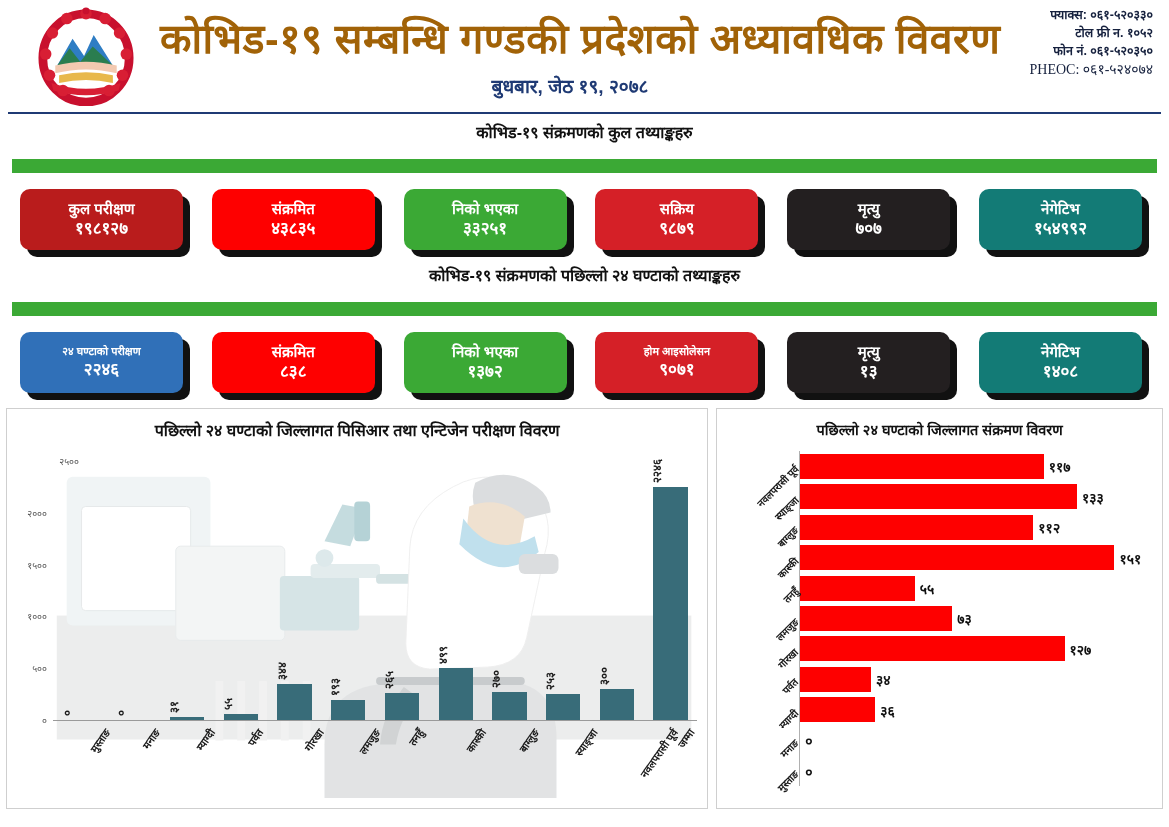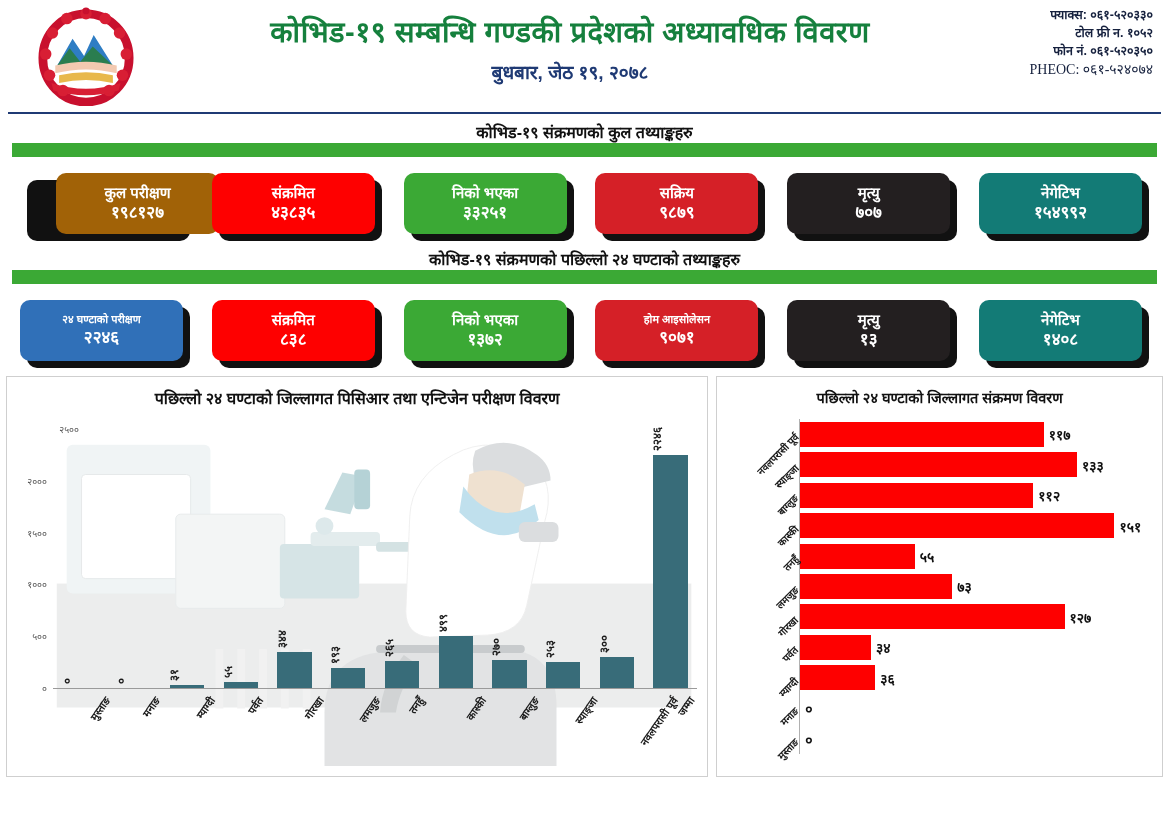--- a/index.html
+++ b/index.html
@@ -9,35 +9,35 @@
     background: #ffffff;
     overflow: hidden;
     position: relative;
   }
 
   
   .header { position: relative; height: 112px; }
   .emblem { position: absolute; left: 38px; top: 6px; width: 96px; height: 100px; }
   .title-block { position: absolute; left: 160px; top: 16px; width: 820px; text-align: center; }
   .main-title {
-    font-size: 29px; font-weight: bold; color: #15803d;
+    font-size: 41px; font-weight: bold; color: #a16207;
     letter-spacing: .5px; line-height: 1.15; white-space: nowrap;
   }
   .sub-title { font-size: 19px; font-weight: bold; color: #1F3A74; margin-top: 10px; }
   .contact { position: absolute; right: 16px; top: 6px; text-align: right; line-height: 1.45; }
   .contact div { font-size: 12.5px; color: #16213e; font-weight: bold; }
   .contact div.pheoc { font-family: "Liberation Serif", serif; font-weight: normal; font-size: 14px; }
 
   .rule { height: 2px; background: #1F3A74; margin: 0 8px; }
 
   
   .section { margin-top: 4px; }
   .section-label {
     text-align: center; font-size: 16px; font-weight: bold;
-    color: #111; padding: 3px 0 0;
+    color: #111; padding: 3px 0 16px;
   }
   .green-bar { height: 14px; background: #3BA935; margin: 0 12px 0 12px; }
 
   
   .cards { display: flex; justify-content: space-between; padding: 16px 20px 0 20px; }
   .card-wrap { position: relative; width: 170px; height: 68px; }
   .card-shadow {
     position: absolute; left: 7px; top: 7px; width: 163px; height: 61px;
     background: #111; border-radius: 10px;
   }
@@ -138,21 +138,21 @@
 </div>
 
 <div class="rule"></div>
 
 <div class="section">
   <div class="section-label">कोभिड-१९ संक्रमणको कुल तथ्याङ्कहरु</div>
   <div class="green-bar"></div>
   <div class="cards" id="cards-0">
       <div class="card-wrap">
         <div class="card-shadow"></div>
-        <div class="card" style="background: #a16207; margin-left: 36px;">
+        <div class="card" style="background: #b91c1c;">
           <div class="lbl">कुल परीक्षण</div>
           <div class="val">१९८१२७</div>
         </div>
       </div>
       <div class="card-wrap">
         <div class="card-shadow"></div>
         <div class="card" style="background: rgb(254, 0, 0);">
           <div class="lbl">संक्रमित</div>
           <div class="val">४३८३५</div>
         </div>

